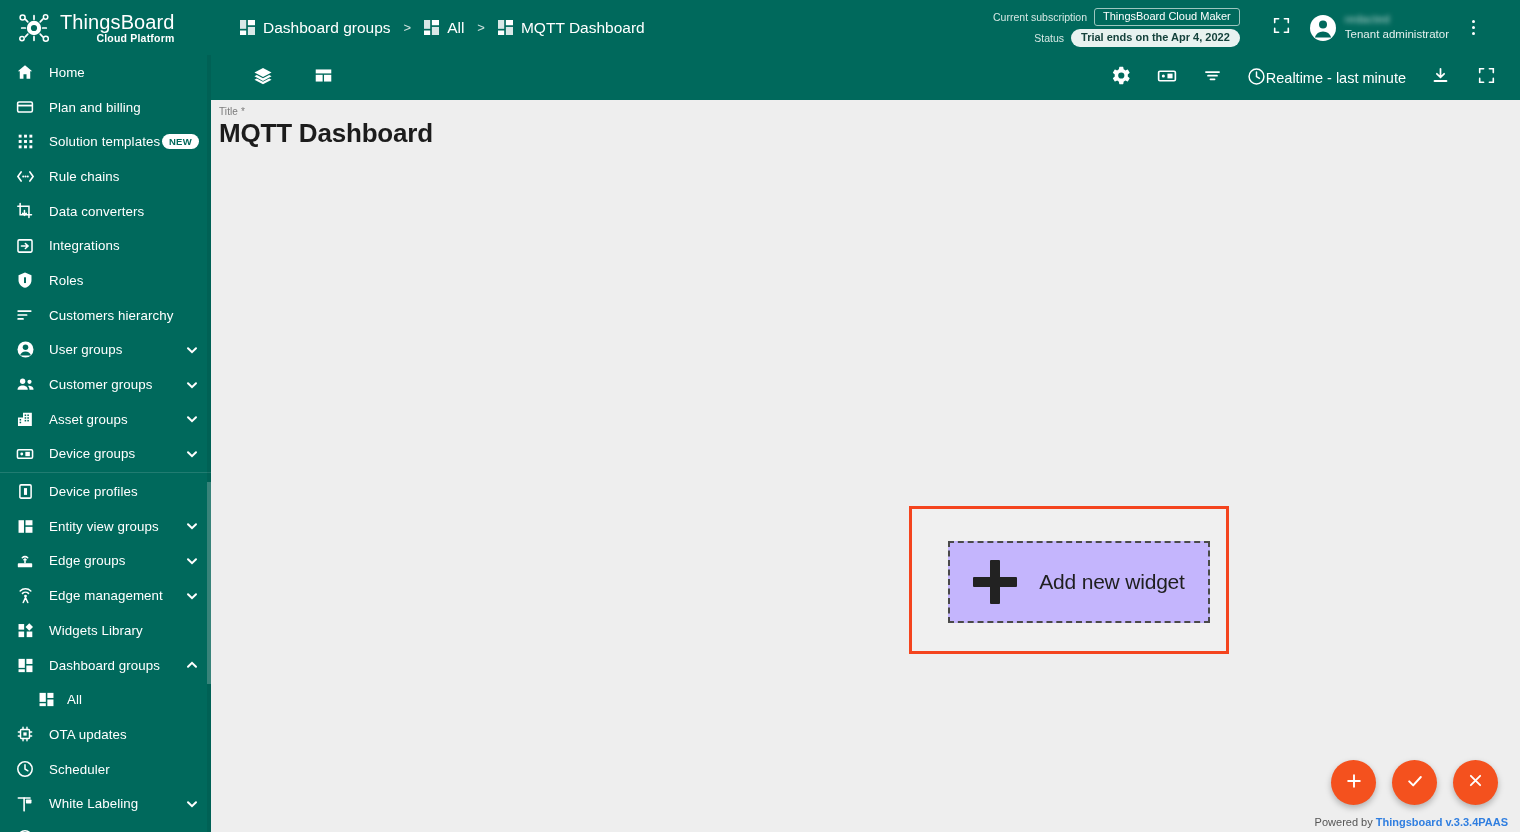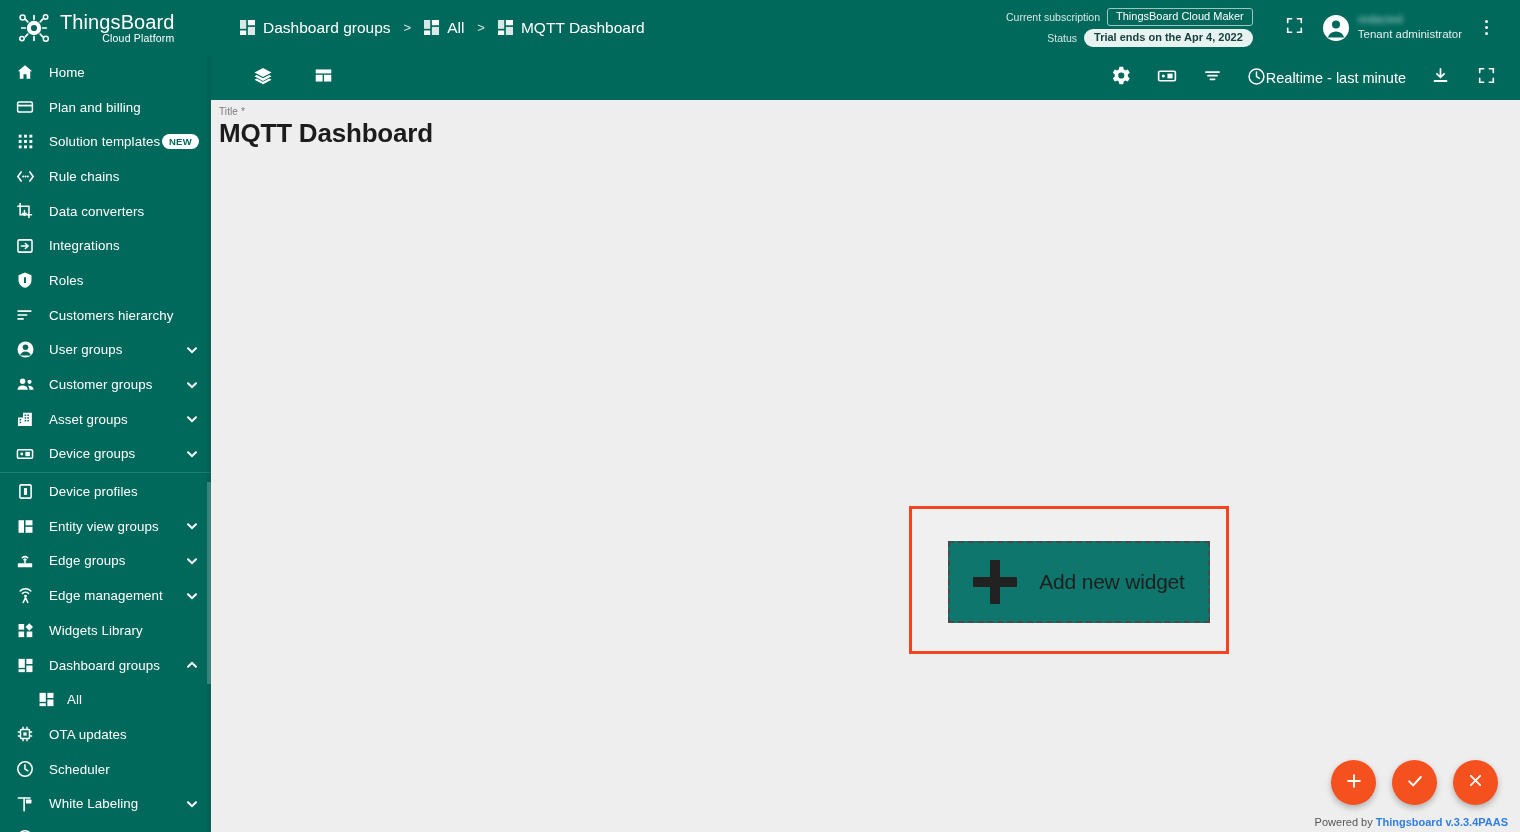--- a/index.html
+++ b/index.html
@@ -27,36 +27,36 @@
     height: 100%;
   }
   .logo-mark { width: 40px; height: 40px; flex: 0 0 40px; }
   .logo-text { margin-left: 6px; line-height: 1; }
   .logo-title {
     font-size: 20px; font-weight: 400; letter-spacing: .1px;
     color: #fff; display: block;
   }
   .logo-sub {
     font-size: 10.5px; color: #ffffff; display: block;
-    text-align: right; margin-top: 1px; letter-spacing: .2px;
+    text-align: right; margin-top: 1px; letter-spacing: .2px; font-weight: bold;
   }
 
   .breadcrumb {
     display: flex; align-items: center;
     margin-left: 29px; gap: 9px;
     font-size: 15.5px;
   }
   .bc-item { display: flex; align-items: center; gap: 8px; cursor: pointer; }
   .bc-item.cur { cursor: default; }
   .bc-sep { color: #cfe3df; font-size: 13px; padding: 0 4px; }
   .grid-icon { width: 15px; height: 15px; flex: 0 0 15px; display:block; }
 
   .top-right {
     margin-left: auto; display: flex; align-items: center;
-    height: 100%; padding-right: 14px; gap: 0;
+    height: 100%; padding-right: 27px; gap: 0;
   }
   .subs {
     display: flex; flex-direction: column; align-items: flex-end;
     gap: 3px; font-size: 10.5px; margin-right: 22px;
   }
   .subs-row { display: flex; align-items: center; gap: 7px; }
   .subs-label { color: #d5e8e4; font-size: 10.5px; }
   .pill-outline {
     border: 1px solid #9dc6bf; border-radius: 3px;
     padding: 2px 8px 3px; font-size: 11px; color: #ffffff; line-height: 1;
@@ -162,21 +162,21 @@
   .widget-holder {
     position: absolute;
     left: 698px; top: 406px; width: 320px; height: 148px;
     border: 3px solid #f4441e; background: #f0f0f0;
   }
   .add-widget {
     position: absolute; left: 36px; top: 32px;
     width: 262px; height: 82px;
     border: 2px dashed #4a4a4a;
     display: flex; align-items: center; justify-content: center;
-    gap: 22px; cursor: pointer; background: #0f766e;
+    gap: 22px; cursor: pointer; background: #c4b5fd;
   }
   .plus-big {
     width: 44px; height: 44px; position: relative; flex: 0 0 44px;
   }
   .plus-big::before, .plus-big::after {
     content: ""; position: absolute; background: #222; border-radius: 1px;
   }
   .plus-big::before { left: 0; right: 0; top: 17px; height: 10px; }
   .plus-big::after { top: 0; bottom: 0; left: 17px; width: 10px; }
   .add-widget-label {

